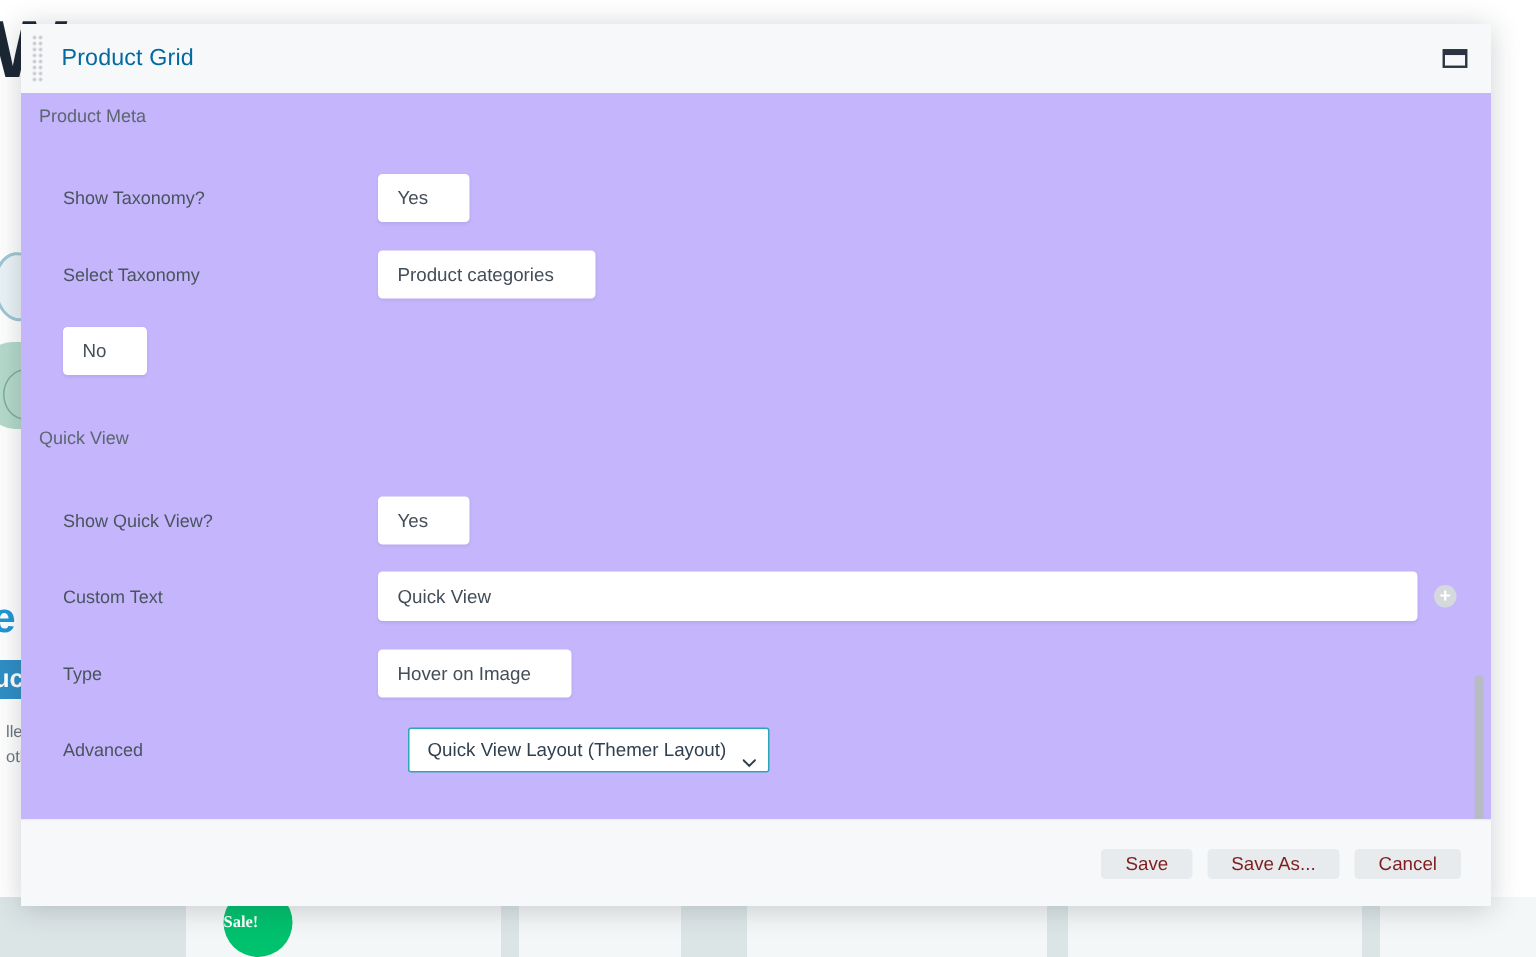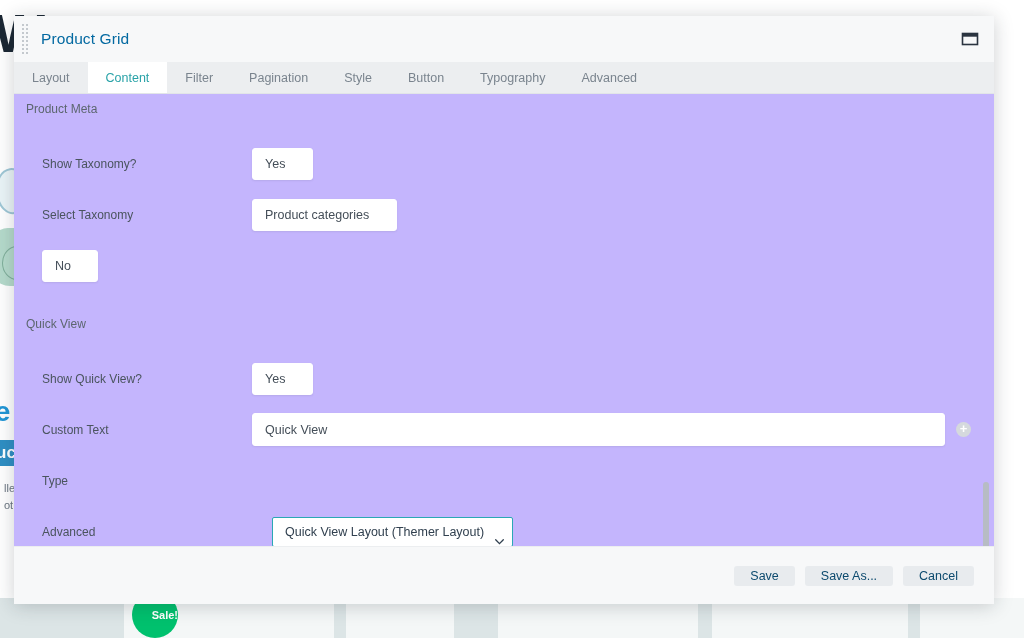--- a/index.html
+++ b/index.html
@@ -98,30 +98,31 @@
     background: #dce5e6;
   }
   .bg-tile {
     position: absolute;
     top: 598px;
     height: 40px;
     background: #f4f7f7;
   }
   .bg-greenbadge {
     position: absolute;
-    left: 132px; top: 592px;
+    left: 149px; top: 592px;
     width: 46px; height: 46px;
     border-radius: 50%;
     background: #00c16e;
     color: #fff;
     font-size: 11px;
     font-weight: 700;
-    text-align: right;
+    text-align: left;
     line-height: 46px;
     overflow: hidden;
+    font-family: Liberation Serif, serif;
   }
 
   
   .panel {
     position: absolute;
     left: 14px; top: 16px;
     width: 980px; height: 588px;
     background: #f7f8f9;
     box-shadow: 0 2px 18px rgba(30,40,50,.22);
     display: flex;
@@ -324,21 +325,21 @@
     justify-content: flex-end;
     padding-right: 20px;
     gap: 10px;
     flex: 0 0 auto;
     z-index: 20;
   }
   .btn {
     background: #e8ebee;
     border: none;
     border-radius: 3px;
-    color: #0c4a6e;
+    color: #7f1d1d;
     font-size: 12.5px;
     font-family: "Liberation Sans", sans-serif;
     height: 20px;
     padding: 0 16px;
     cursor: pointer;
   }
 </style>
 </head>
 <body>
 
@@ -371,30 +372,20 @@
     </div>
     <div class="panel-title">Product Grid</div>
     <div class="window-ctrl">
       <svg viewBox="0 0 20 16" width="20" height="16">
         <rect x="2.5" y="2.5" width="15" height="11" fill="none" stroke="#2b3440" stroke-width="1.6"></rect>
         <rect x="2.5" y="2.5" width="15" height="3.2" fill="#2b3440"></rect>
       </svg>
     </div>
   </div>
 
-  <div class="tabbar">
-    <div class="tab">Layout</div>
-    <div class="tab active">Content</div>
-    <div class="tab">Filter</div>
-    <div class="tab">Pagination</div>
-    <div class="tab">Style</div>
-    <div class="tab">Button</div>
-    <div class="tab">Typography</div>
-    <div class="tab">Advanced</div>
-  </div>
 
   <div class="panel-body">
 
     <div class="section-title">Product Meta</div>
 
     <div class="row" style="margin-top:22px;">
       <div class="row-label">Show Taxonomy?</div>
       <div class="row-field">
         <span class="sel-wrap">
           <select class="sel">
@@ -441,20 +432,27 @@
     <div class="row">
       <div class="row-label">Custom Text</div>
       <div class="row-field">
         <input class="textinput" type="text" value="Quick View" style="">
         <div class="plus-icon">+</div>
       </div>
     </div>
 
     <div class="row">
       <div class="row-label">Type</div>
+      <div class="row-field">
+        <span class="sel-wrap">
+          <select class="sel">
+            <option>Hover on Image</option>
+          </select>
+        </span>
+      </div>
     </div>
 
     <div class="row">
       <div class="row-label">Advanced</div>
       <div class="row-field">
         <div class="tmpl-wrap">
           <div class="tmpl-sel">Quick View Layout (Themer Layout)</div>
           <span class="tmpl-caret">
             <svg viewBox="0 0 9 6" width="9" height="6">
               <path d="M0.7 0.8 L4.5 4.6 L8.3 0.8" fill="none" stroke="#31404f" stroke-width="1.3" stroke-linecap="round"></path>

